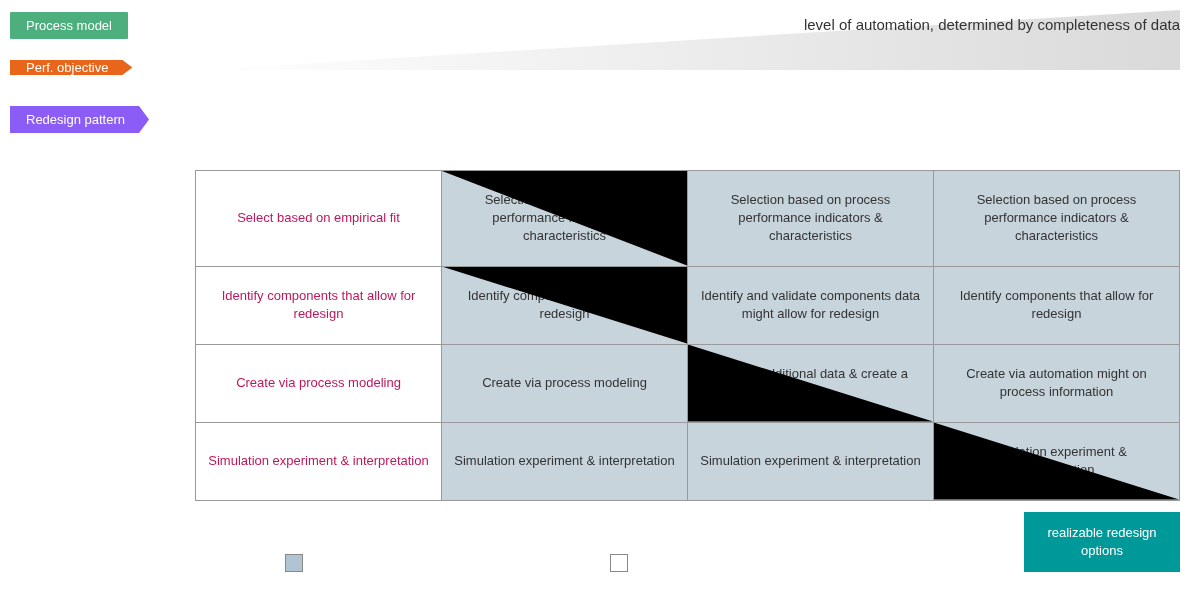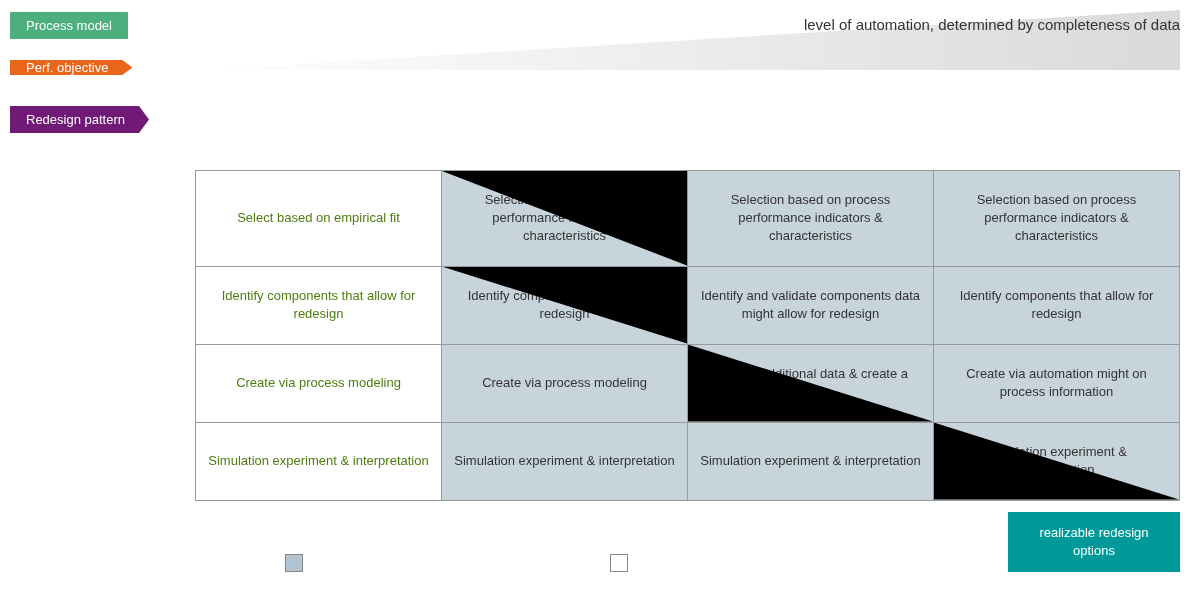--- a/index.html
+++ b/index.html
@@ -31,21 +31,21 @@
       color: #fff;
       padding: 0 16px;
       font-size: 13px;
       font-weight: 500;
       clip-path: polygon(0 0, calc(100% - 10px) 0, 100% 50%, calc(100% - 10px) 100%, 0 100%);
       padding-right: 24px;
     }
     .label-redesign-pattern {
       position: absolute;
       top: 106px; left: 10px;
-      background: #701a75;
+      background: #8b5cf6;
       color: #fff;
       padding: 6px 16px;
       font-size: 13px;
       font-weight: 500;
       clip-path: polygon(0 0, calc(100% - 10px) 0, 100% 50%, calc(100% - 10px) 100%, 0 100%);
       padding-right: 24px;
     }
 
     
     .automation-banner {
@@ -94,21 +94,21 @@
       border: 1px solid #999;
       text-align: center;
       vertical-align: middle;
       padding: 10px 8px;
       line-height: 1.4;
       height: 78px;
       width: 25%;
     }
 
     
-    .col-1 { background: #fff; color: #4d7c0f; }
+    .col-1 { background: #fff; color: #be185d; }
     .col-2 { background: #c8d4dc; color: #333; }
     .col-3 { background: #c8d4dc; color: #333; }
     .col-4 { background: #c8d4dc; color: #333; }
 
     
     .diagonal-cell {
       position: relative;
       overflow: hidden;
       padding: 0;
     }
@@ -134,21 +134,21 @@
     .diagonal-cell .black-triangle-bottom {
       clip-path: polygon(0 0, 100% 100%, 0 100%);
       background: #000;
     }
 
     
     .redesign-box {
       position: absolute;
       bottom: 30px;
       right: 20px;
-      width: 172px;
+      width: 156px;
       background: #009999;
       color: #fff;
       padding: 12px 16px;
       font-size: 13px;
       font-weight: 500;
       text-align: center;
       line-height: 1.4;
     }
 
     

